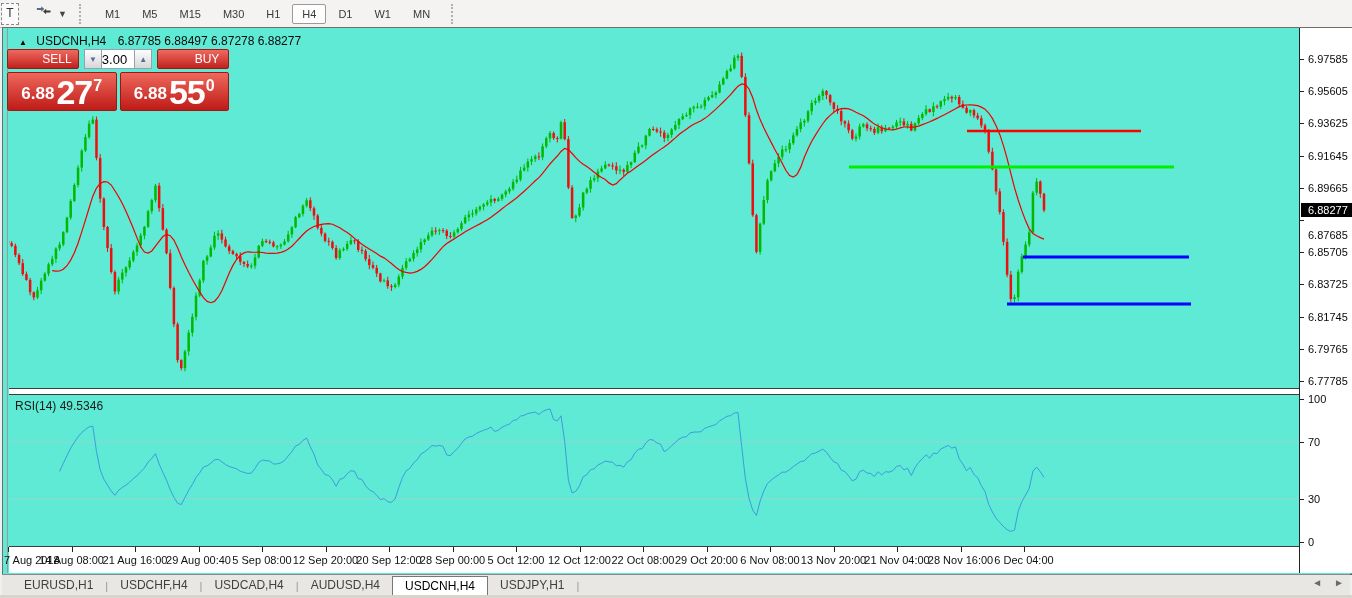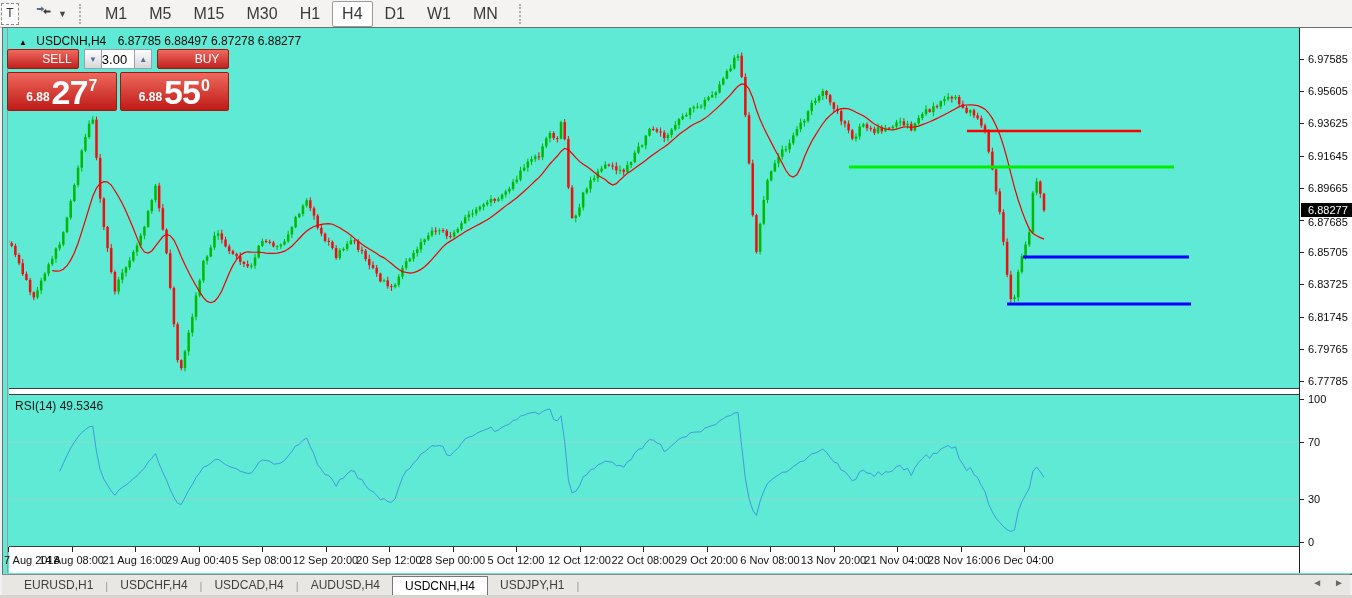--- a/index.html
+++ b/index.html
@@ -7,21 +7,21 @@
        font-family:"Liberation Sans","DejaVu Sans",sans-serif;font-size:11px;color:#000;}
   
   .toolbar{position:absolute;left:0;top:0;width:1352px;height:27px;background:#f4f3f1;
            border-bottom:1px solid #b8b8b8;display:flex;align-items:center;}
   .tbtn-text{width:16px;height:20px;margin-left:1px;border:1px dashed #8a8a8a;background:#fbfbfb;
              text-align:center;line-height:18px;font-size:12px;color:#333;}
   .tool-arrows{margin-left:14px;display:flex;align-items:center;height:20px;padding:0 2px;}
   .caret{font-size:9px;color:#444;margin-left:5px;}
   .grip{width:5px;height:20px;margin:0 8px 0 10px;border-left:2px dotted #b0b0b0;}
   .tf-group{display:flex;align-items:center;height:27px;}
-  .tf{padding:3px 9px;margin:0 1px;color:#3a3a3a;font-size:16px;border:1px solid transparent;cursor:default;}
+  .tf{padding:3px 9px;margin:0 1px;color:#3a3a3a;font-size:11px;border:1px solid transparent;cursor:default;}
   .tf.active{background:#fdfdfd;border:1px solid #9a9a9a;border-radius:2px;}
   
   .chart-window{position:absolute;left:2px;top:27px;width:1348px;height:546px;background:#5eead4;
                 border-top:1px solid #6d6d6d;border-left:1px solid #6d6d6d;border-right:1px solid #888;
                 border-bottom:1px solid #444;}
   .left-inner-line{position:absolute;left:4px;top:0;width:1px;height:545px;background:#9a9a9a;}
   .chart-header{position:absolute;left:16px;top:6px;font-size:12px;color:#0a0a0a;white-space:nowrap;}
   .chart-header .tri{font-size:8px;margin-right:6px;color:#000;}
   .chart-header .sym{margin-right:8px;}
   svg.pane{position:absolute;display:block;}
@@ -47,21 +47,21 @@
              border-radius:2px;color:#fff;font-size:12px;text-align:center;line-height:19px;padding-left:28px;}
   .spin{width:19px;background:linear-gradient(#fdfdfd,#d7d7d7);border:1px solid #98a0b0;
         color:#5a6b9e;font-size:8px;text-align:center;line-height:19px;}
   .spin.dn{margin-left:5px;}
   .vol-box{flex:1;background:#fff;border-top:1px solid #98a0b0;border-bottom:1px solid #98a0b0;
            text-align:right;padding-right:7px;font-size:13px;line-height:19px;color:#000;}
   .btn-buy{margin-left:5px;}
   .tp-row2{display:flex;gap:3px;height:39px;margin-top:3px;}
   .price-box{flex:1;background:linear-gradient(#ee685c,#bf1b18);border:1px solid #9e1714;border-radius:2px;
              color:#fff;display:flex;align-items:flex-end;justify-content:center;padding-bottom:3px;}
-  .pb-small{font-size:12px;font-weight:bold;margin:0 2px 3px 0;}
+  .pb-small{font-size:17px;font-weight:bold;margin:0 2px 3px 0;}
   .pb-big{font-size:34px;font-weight:bold;line-height:0.82;letter-spacing:-1px;}
   .pb-sup{font-size:16px;font-weight:bold;position:relative;top:-12px;margin-left:1px;}
   
   .tab-bar{position:absolute;left:2px;top:574px;width:1348px;height:21px;background:#e9e7e3;
            border-top:1px solid #8a8a8a;display:flex;align-items:center;}
   .tab{padding:0 12px;font-size:12px;color:#3f3f3f;line-height:19px;white-space:nowrap;}
   .tab.active{background:#fff;color:#000;border:1px solid #777;border-bottom:1px solid #fff;
               line-height:18px;margin-top:0;}
   .tab-sep{color:#9a9a9a;font-size:11px;}
   .tab-scroll{position:absolute;right:6px;top:2px;display:flex;gap:12px;color:#6a6a6a;font-size:10px;}
@@ -752,21 +752,21 @@
         <div class="ptick" style="top: 25px;">6.97585</div>
         <div class="pmark" style="top: 63.1948px;"></div>
         <div class="ptick" style="top: 57.1948px;">6.95605</div>
         <div class="pmark" style="top: 95.3896px;"></div>
         <div class="ptick" style="top: 89.3896px;">6.93625</div>
         <div class="pmark" style="top: 127.584px;"></div>
         <div class="ptick" style="top: 121.584px;">6.91645</div>
         <div class="pmark" style="top: 159.779px;"></div>
         <div class="ptick" style="top: 153.779px;">6.89665</div>
         <div class="pmark" style="top: 191.974px;"></div>
-        <div class="ptick" style="top: 188px;">6.87685</div>
+        <div class="ptick" style="top: 201px;">6.87685</div>
         <div class="pmark" style="top: 224.169px;"></div>
         <div class="ptick" style="top: 218.169px;">6.85705</div>
         <div class="pmark" style="top: 256.364px;"></div>
         <div class="ptick" style="top: 250.364px;">6.83725</div>
         <div class="pmark" style="top: 288.558px;"></div>
         <div class="ptick" style="top: 282.558px;">6.81745</div>
         <div class="pmark" style="top: 320.753px;"></div>
         <div class="ptick" style="top: 314.753px;">6.79765</div>
         <div class="pmark" style="top: 352.948px;"></div>
         <div class="ptick" style="top: 346.948px;">6.77785</div>

